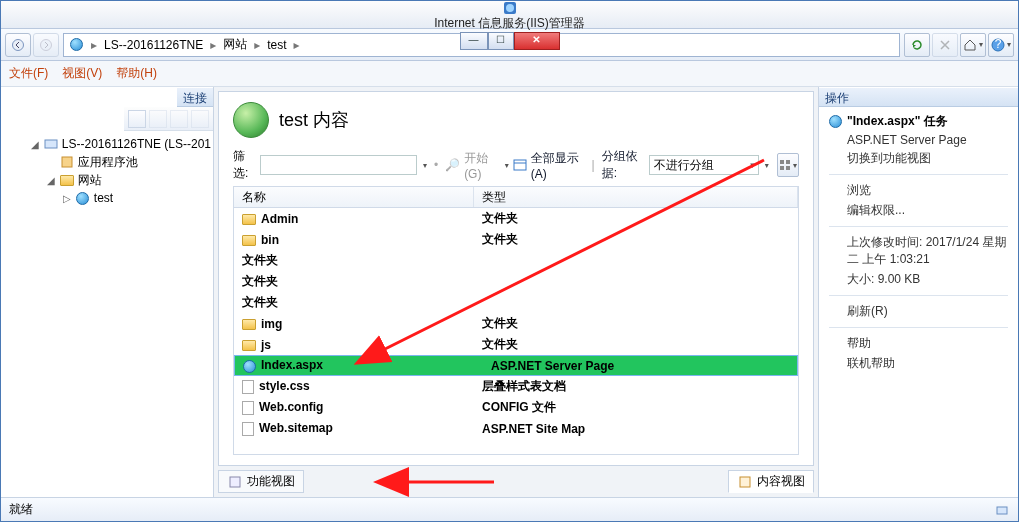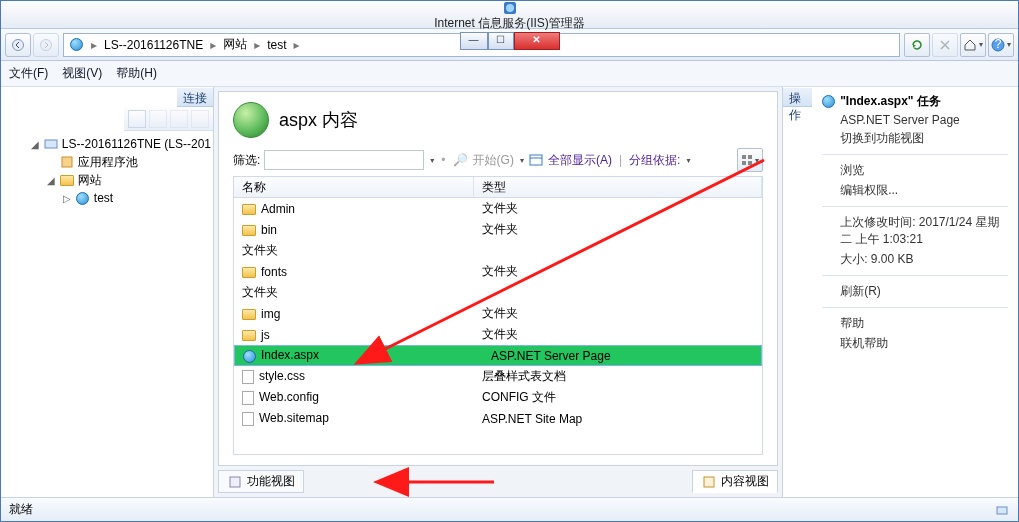--- a/index.html
+++ b/index.html
@@ -11,57 +11,57 @@
 .winbtn.max{width:26px;}
 .winbtn.close{width:46px;background:linear-gradient(#f07b7b,#d93030);border-color:#a02020;color:#fff;font-weight:bold;}
 .addrbar{height:32px;background:linear-gradient(#f8fbff,#e6edf7);display:flex;align-items:center;padding:2px 4px;border-bottom:1px solid #b9c8de;gap:4px;}
 .navbtns{display:flex;gap:2px;}
 .navbtn{width:26px;height:24px;border:1px solid #b0bfd4;border-radius:3px;background:linear-gradient(#fdfdff,#e4ecf6);display:flex;align-items:center;justify-content:center;}
 .breadcrumb{flex:1;height:24px;border:1px solid #9fb4d2;background:#fff;display:flex;align-items:center;padding:0 4px;gap:4px;}
 .bc-sep{color:#777;padding:0 3px;}
 .rightbtns{display:flex;gap:2px;}
 .iconbtn{width:26px;height:24px;border:1px solid #b0bfd4;background:linear-gradient(#fdfdff,#e4ecf6);display:flex;align-items:center;justify-content:center;border-radius:2px;}
 .menubar{height:26px;background:#f4f7fb;display:flex;align-items:center;padding:0 8px;gap:14px;border-bottom:1px solid #d6dfea;}
-.menubar span{color:#0f172a;}
+.menubar span{color:#c2410c;}
 .body{display:flex;height:410px;}
 .panel-header{height:20px;background:linear-gradient(#eaf1fb,#d5e3f4);border-top:1px solid #fff;border-bottom:1px solid #b9cce3;padding:2px 6px;font-weight:normal;color:#1a3e74;}
 .left{width:213px;border-right:1px solid #c8d4e4;display:flex;flex-direction:column;background:#fff;align-items:flex-end;}
 .left-toolbar{height:24px;background:linear-gradient(#fdfdfd,#e9eff8);border-bottom:1px solid #d6dfea;display:flex;align-items:center;padding:0 4px;gap:3px;}
 .tree{flex:1;padding:4px 2px;overflow:hidden;}
 .tree-item{display:flex;align-items:center;height:18px;gap:3px;white-space:nowrap;}
 .indent0{padding-left:2px;}
 .indent1{padding-left:18px;}
 .indent2{padding-left:34px;}
 .expander{width:10px;text-align:center;color:#666;font-size:10px;}
 .center{flex:1;display:flex;flex-direction:column;background:#f0f3f7;padding:4px;position:relative;}
 .center-inner{flex:1;background:#fff;border:1px solid #c8d4e4;padding:10px 14px;display:flex;flex-direction:column;overflow:hidden;}
 .center-title{display:flex;align-items:center;gap:10px;margin-bottom:10px;}
 .center-title h1{font-size:18px;font-weight:normal;}
 .globe-big{width:36px;height:36px;border-radius:50%;background:radial-gradient(circle at 35% 30%, #c7f0a8, #58b858 60%, #2a7a2a);border:1px solid #3a8a3a;}
 .filterbar{display:flex;align-items:center;gap:4px;margin-bottom:4px;}
 .filter-input{width:160px;height:20px;border:1px solid #bcc;background:#fff;}
 .tool-sep{color:#aaa;margin:0 3px;}
-.droplabel{color:#4c1d95;}
+.droplabel{color:#0f172a;}
 .dropbox{border:1px solid #bcc;background:#fff;height:20px;min-width:110px;padding:0 14px 0 4px;display:inline-flex;align-items:center;position:relative;}
 .dropbox:after{content:"▾";position:absolute;right:3px;color:#555;font-size:9px;}
 .filelist-head{display:flex;background:linear-gradient(#fbfcfe,#eef3f9);border:1px solid #d0dae8;height:22px;}
 .col{padding:2px 8px;border-right:1px solid #dbe3ee;}
 .col-name{width:240px;}
 .col-type{flex:1;}
-.filelist{border:1px solid #d0dae8;border-top:none;flex:1;overflow:auto;}
+.filelist{border:1px solid #d0dae8;border-top:none;flex:1;overflow:auto;font-weight:bold;}
 .file-row{display:flex;height:21px;align-items:center;}
 .file-row .col{border:none;}
 .file-row.selected{background:#22c55e;border:1px solid #7bb6ef;gap:8px;}
 .folder-icon{width:14px;height:11px;background:linear-gradient(#ffe9a8,#f3c24a);border:1px solid #caa030;border-radius:1px;display:inline-block;margin-right:5px;vertical-align:middle;}
 .globe-sm{width:13px;height:13px;border-radius:50%;background:radial-gradient(circle at 35% 30%,#9fe0ff,#2b8fd6);display:inline-block;margin-right:5px;vertical-align:middle;border:1px solid #1c6aa8;}
 .doc-icon{width:12px;height:14px;background:#fff;border:1px solid #aaa;display:inline-block;margin-right:5px;vertical-align:middle;position:relative;}
 .view-tabs{display:flex;gap:2px;margin-top:4px;justify-content:space-between;}
 .view-tab{border:1px solid #c8d4e4;background:#f8fafc;padding:2px 8px;display:flex;align-items:center;gap:4px;}
 .view-tab.active{background:#fff;border-bottom:1px solid #fff;}
-.right{width:236px;border-left:1px solid #c8d4e4;background:#fff;display:flex;flex-direction:row;}
+.right{width:200px;border-left:1px solid #c8d4e4;background:#fff;display:flex;flex-direction:column;}
 .right-body{padding:6px 10px;display:flex;flex-direction:column;gap:3px;}
 .right-heading{font-weight:bold;color:#000;display:flex;align-items:center;gap:5px;}
 .right-sub{padding-left:18px;color:#333;}
 .link{color:#0858b8;}
 .hr{border-top:1px solid #dce4ee;margin:4px 0;}
 .infoline{padding-left:18px;color:#333;}
 .statusbar{height:24px;background:linear-gradient(#f8fbff,#e6edf7);border-top:1px solid #c8d4e4;display:flex;align-items:center;padding:0 8px;gap:24px;}
 .arrow-svg{position:absolute;pointer-events:none;}
 .little-icon{width:16px;height:16px;display:inline-flex;align-items:center;justify-content:center;}
 .lbtn{width:18px;height:18px;border:1px solid #cbd6e6;background:linear-gradient(#fdfdff,#e9eff8);}
@@ -189,39 +189,42 @@
           </span>
         <span>test</span>
       </div>
     </div>
   </div>
 
   <div class="center">
     <div class="center-inner">
       <div class="center-title">
         <div class="globe-big"></div>
-        <h1>aspx 内容</h1>
+        <h1>test 内容</h1>
       </div>
       <div class="filterbar">
         <span>筛选:</span>
         <input class="filter-input" style="">
         <span class="dropdown-arrow">▾</span>
         <span class="tool-sep">•</span>
         <span class="little-icon" style="opacity:.5">🔎</span>
         <span class="droplabel" style="color:#999">开始(G)</span>
         <span class="dropdown-arrow">▾</span>
         <span class="little-icon">
             <svg width="14" height="12">
               <rect x="1" y="1" width="12" height="10" fill="#fff" stroke="#3a7ac8"></rect>
               <line x1="1" y1="4" x2="13" y2="4" stroke="#3a7ac8"></line>
             </svg>
           </span>
         <span class="droplabel">全部显示(A)</span>
         <span class="tool-sep">|</span>
         <span class="droplabel">分组依据:</span>
+        <span class="dropbox">
+            <span>不进行分组</span>
+          </span>
         <span class="dropdown-arrow">▾</span>
         <span style="flex:1"></span>
         <div class="iconbtn">
             <svg width="12" height="12">
               <rect x="1" y="1" width="4" height="4" fill="#888"></rect>
               <rect x="7" y="1" width="4" height="4" fill="#888"></rect>
               <rect x="1" y="7" width="4" height="4" fill="#888"></rect>
               <rect x="7" y="7" width="4" height="4" fill="#888"></rect>
             </svg>
             <span class="dropdown-arrow">▾</span>
@@ -237,21 +240,20 @@
             <div class="col col-type">文件夹</div>
           </div>
           <div class="file-row">
             <div class="col col-name"><span class="folder-icon"></span><span>bin</span></div>
             <div class="col col-type">文件夹</div>
           </div>
           <div class="file-row">
             <div class="col col-type">文件夹</div>
           </div>
           <div class="file-row">
-            <div class="col col-name"><span class="folder-icon"></span><span>fonts</span></div>
             <div class="col col-type">文件夹</div>
           </div>
           <div class="file-row">
             <div class="col col-type">文件夹</div>
           </div>
           <div class="file-row">
             <div class="col col-name"><span class="folder-icon"></span><span>img</span></div>
             <div class="col col-type">文件夹</div>
           </div>
           <div class="file-row">

